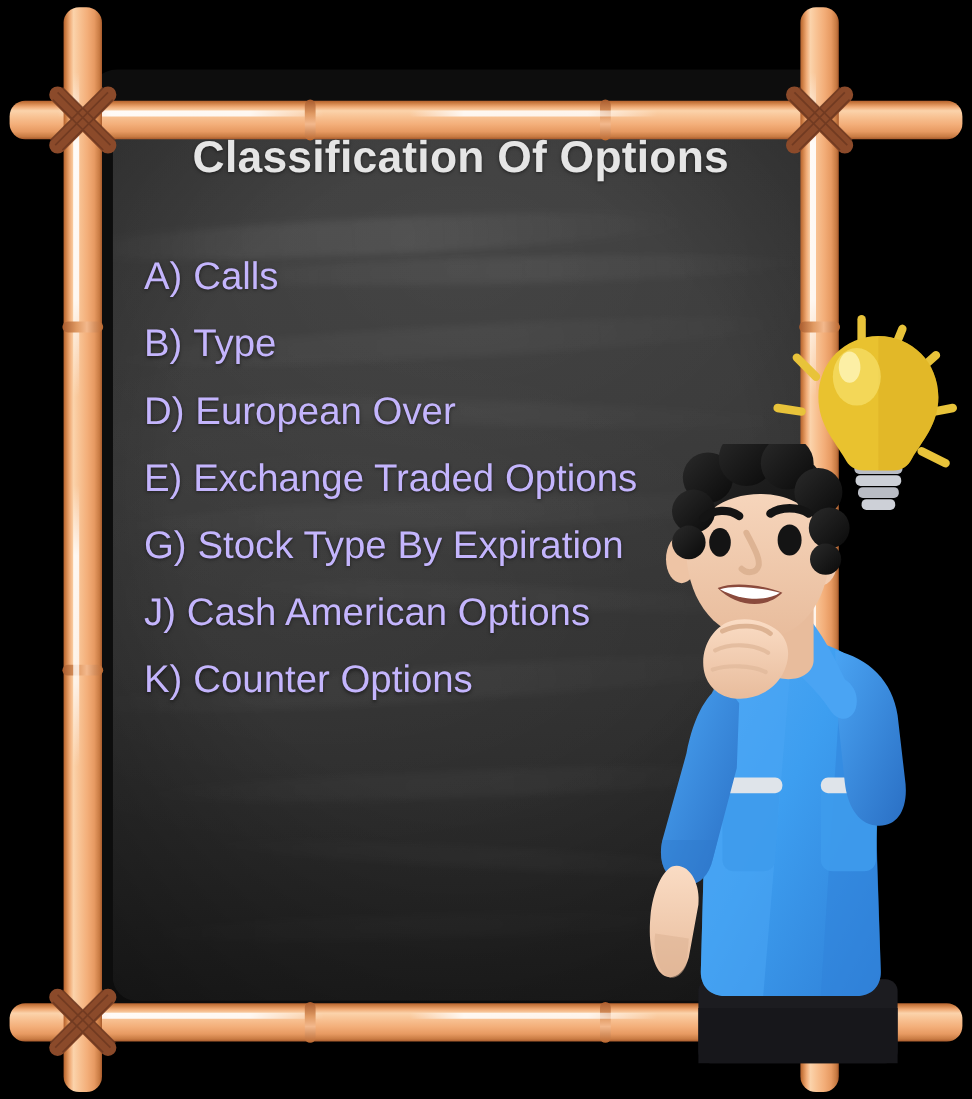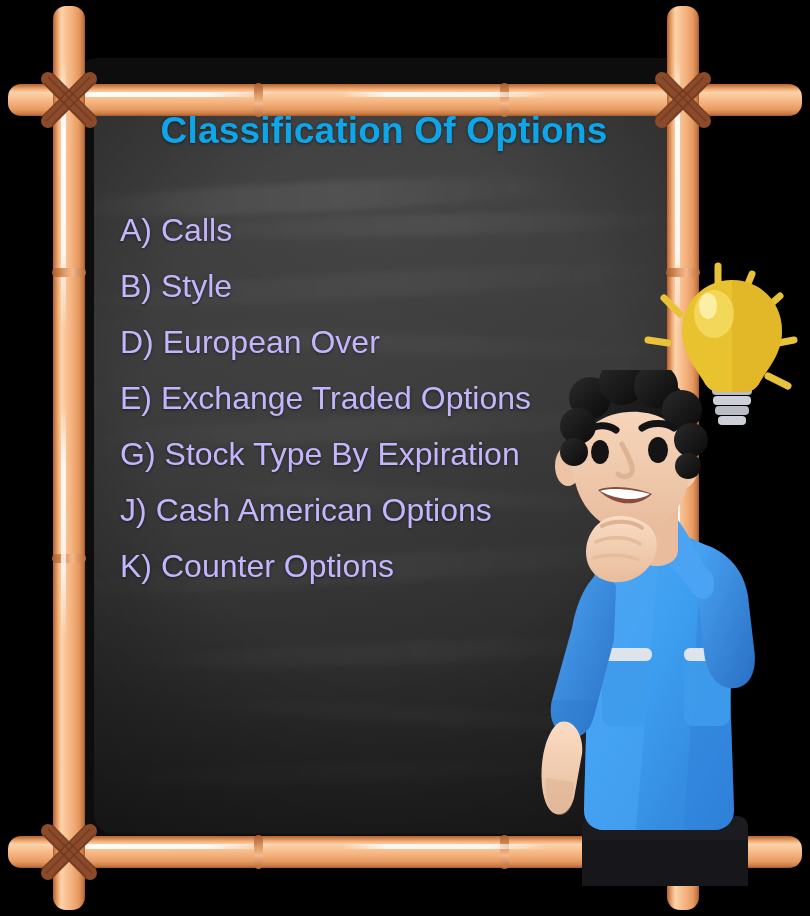--- a/index.html
+++ b/index.html
@@ -68,21 +68,21 @@
     background: radial-gradient(ellipse 92% 78% at 50% 42%, rgba(0,0,0,0) 45%, rgba(0,0,0,0.45) 100%);
     pointer-events: none;
   }
 
   
   .board-title {
     position: absolute;
     left: 0; right: 0;
     top: 52px;
     text-align: center;
-    color: #0ea5e9;
+    color: #e5e5e5;
     font-size: 37px;
     font-weight: bold;
     letter-spacing: 0.2px;
     text-shadow: 0 1px 3px rgba(0,0,0,0.55);
     white-space: nowrap;
   }
   .board-list {
     position: absolute;
     left: 48px;
     top: 144px;
@@ -200,21 +200,21 @@
       <div class="smear s8"></div>
       <div class="smear s9"></div>
       <div class="smear s10"></div>
       <div class="vignette"></div>
     </div>
 
     <div class="board-title">Classification Of Options</div>
 
     <ul class="board-list">
       <li><span class="marker">A)</span><span>Calls</span></li>
-      <li><span class="marker">B)</span><span>Style</span></li>
+      <li><span class="marker">B)</span><span>Type</span></li>
       <li><span class="marker">D)</span><span>European Over</span></li>
       <li><span class="marker">E)</span><span>Exchange Traded Options</span></li>
       <li><span class="marker">G)</span><span>Stock Type By Expiration</span></li>
       <li><span class="marker">J)</span><span>Cash American Options</span></li>
       <li><span class="marker">K)</span><span>Counter Options</span></li>
     </ul>
   </div>
 
   <div class="pole horizontal" style="left:8px; top:84px; width:794px;">
     <div class="node v" style="left:246px;"></div>

